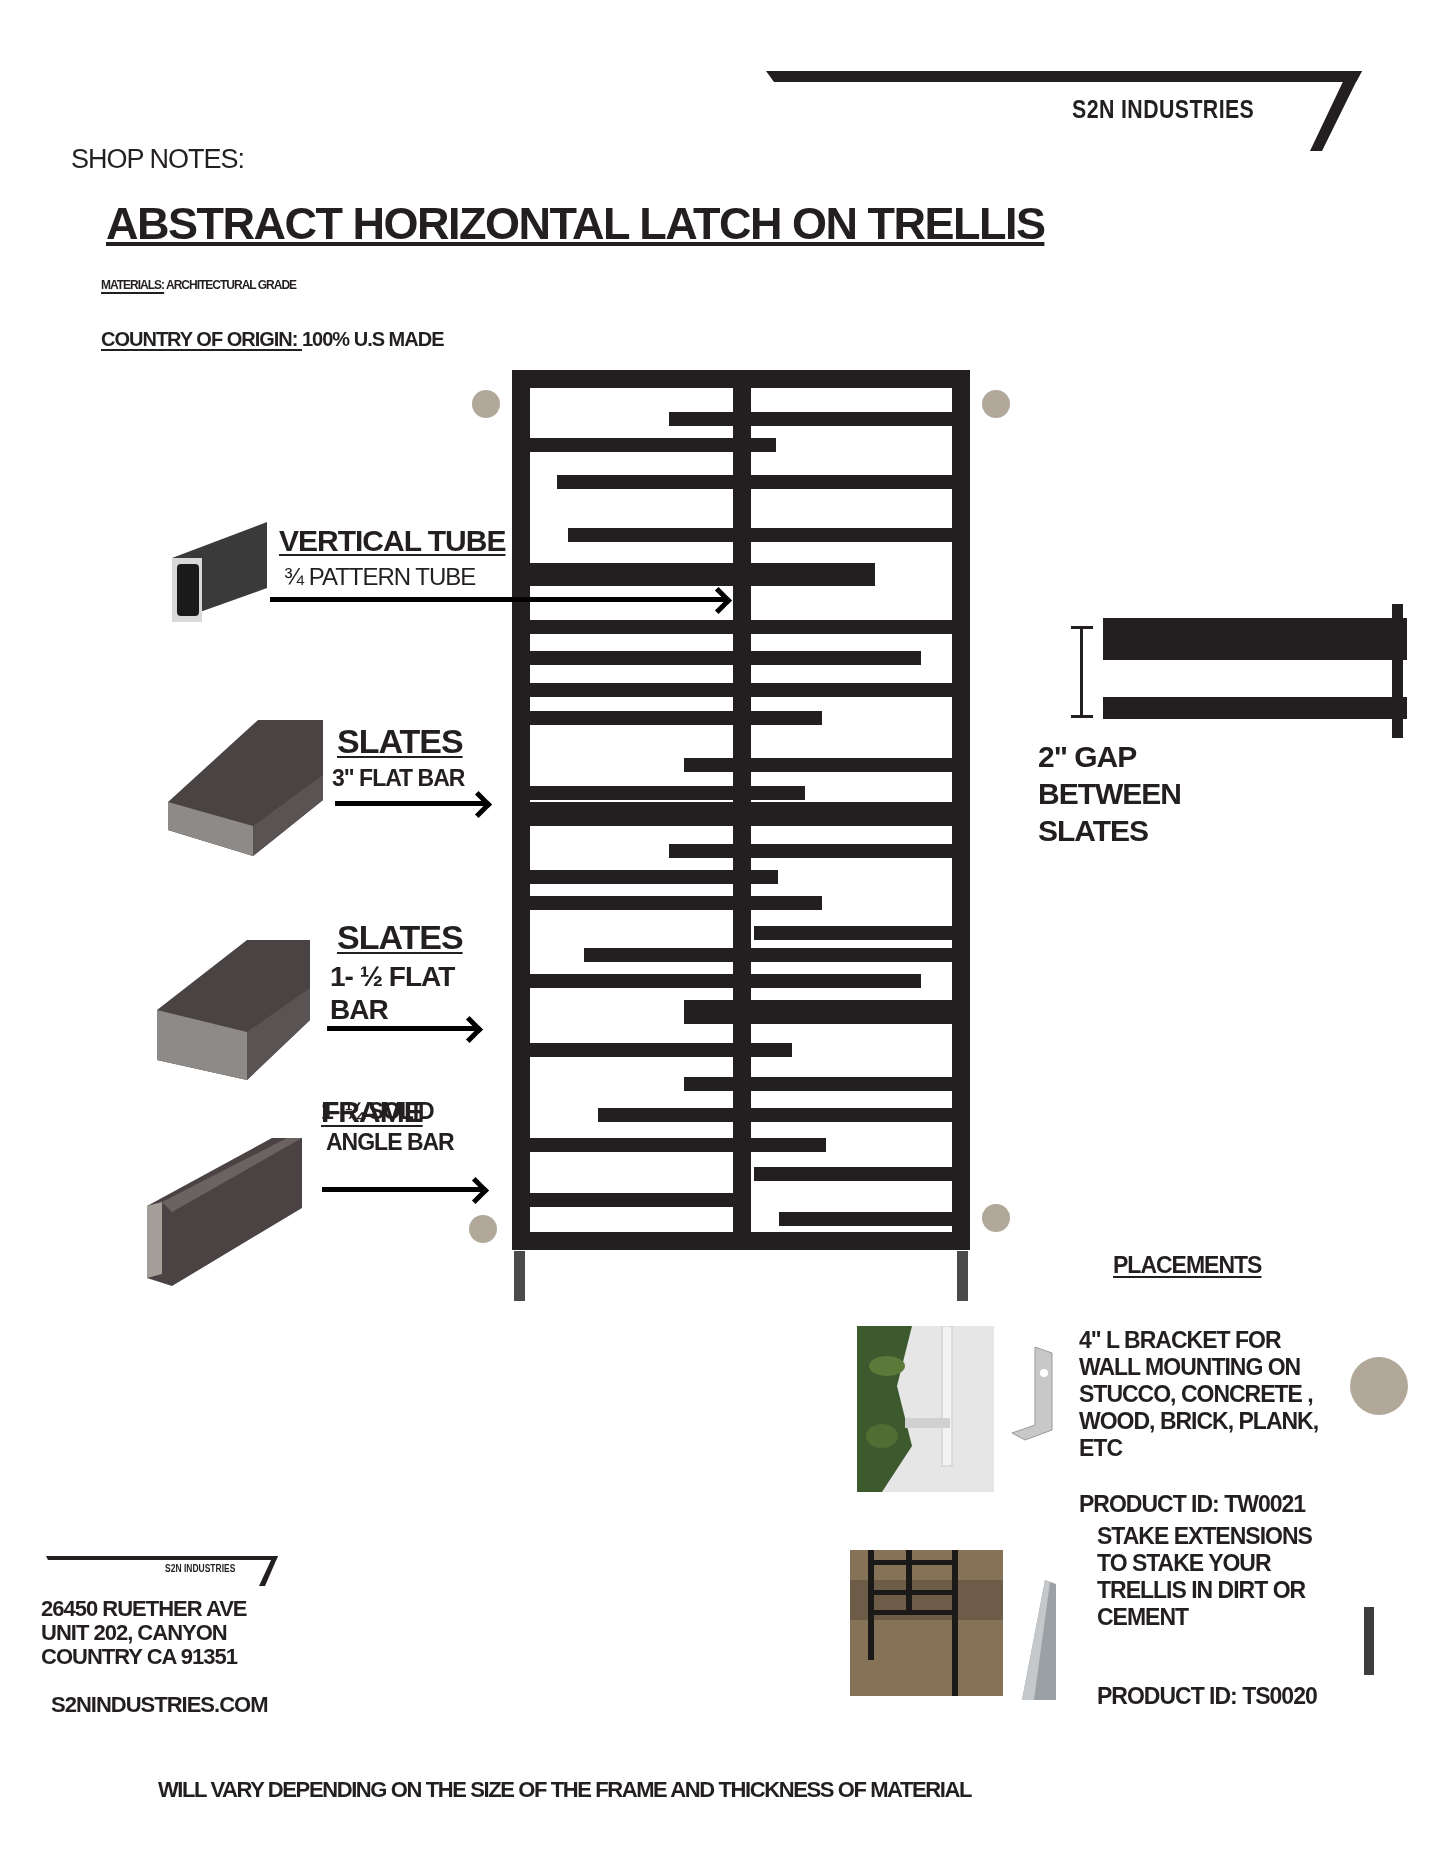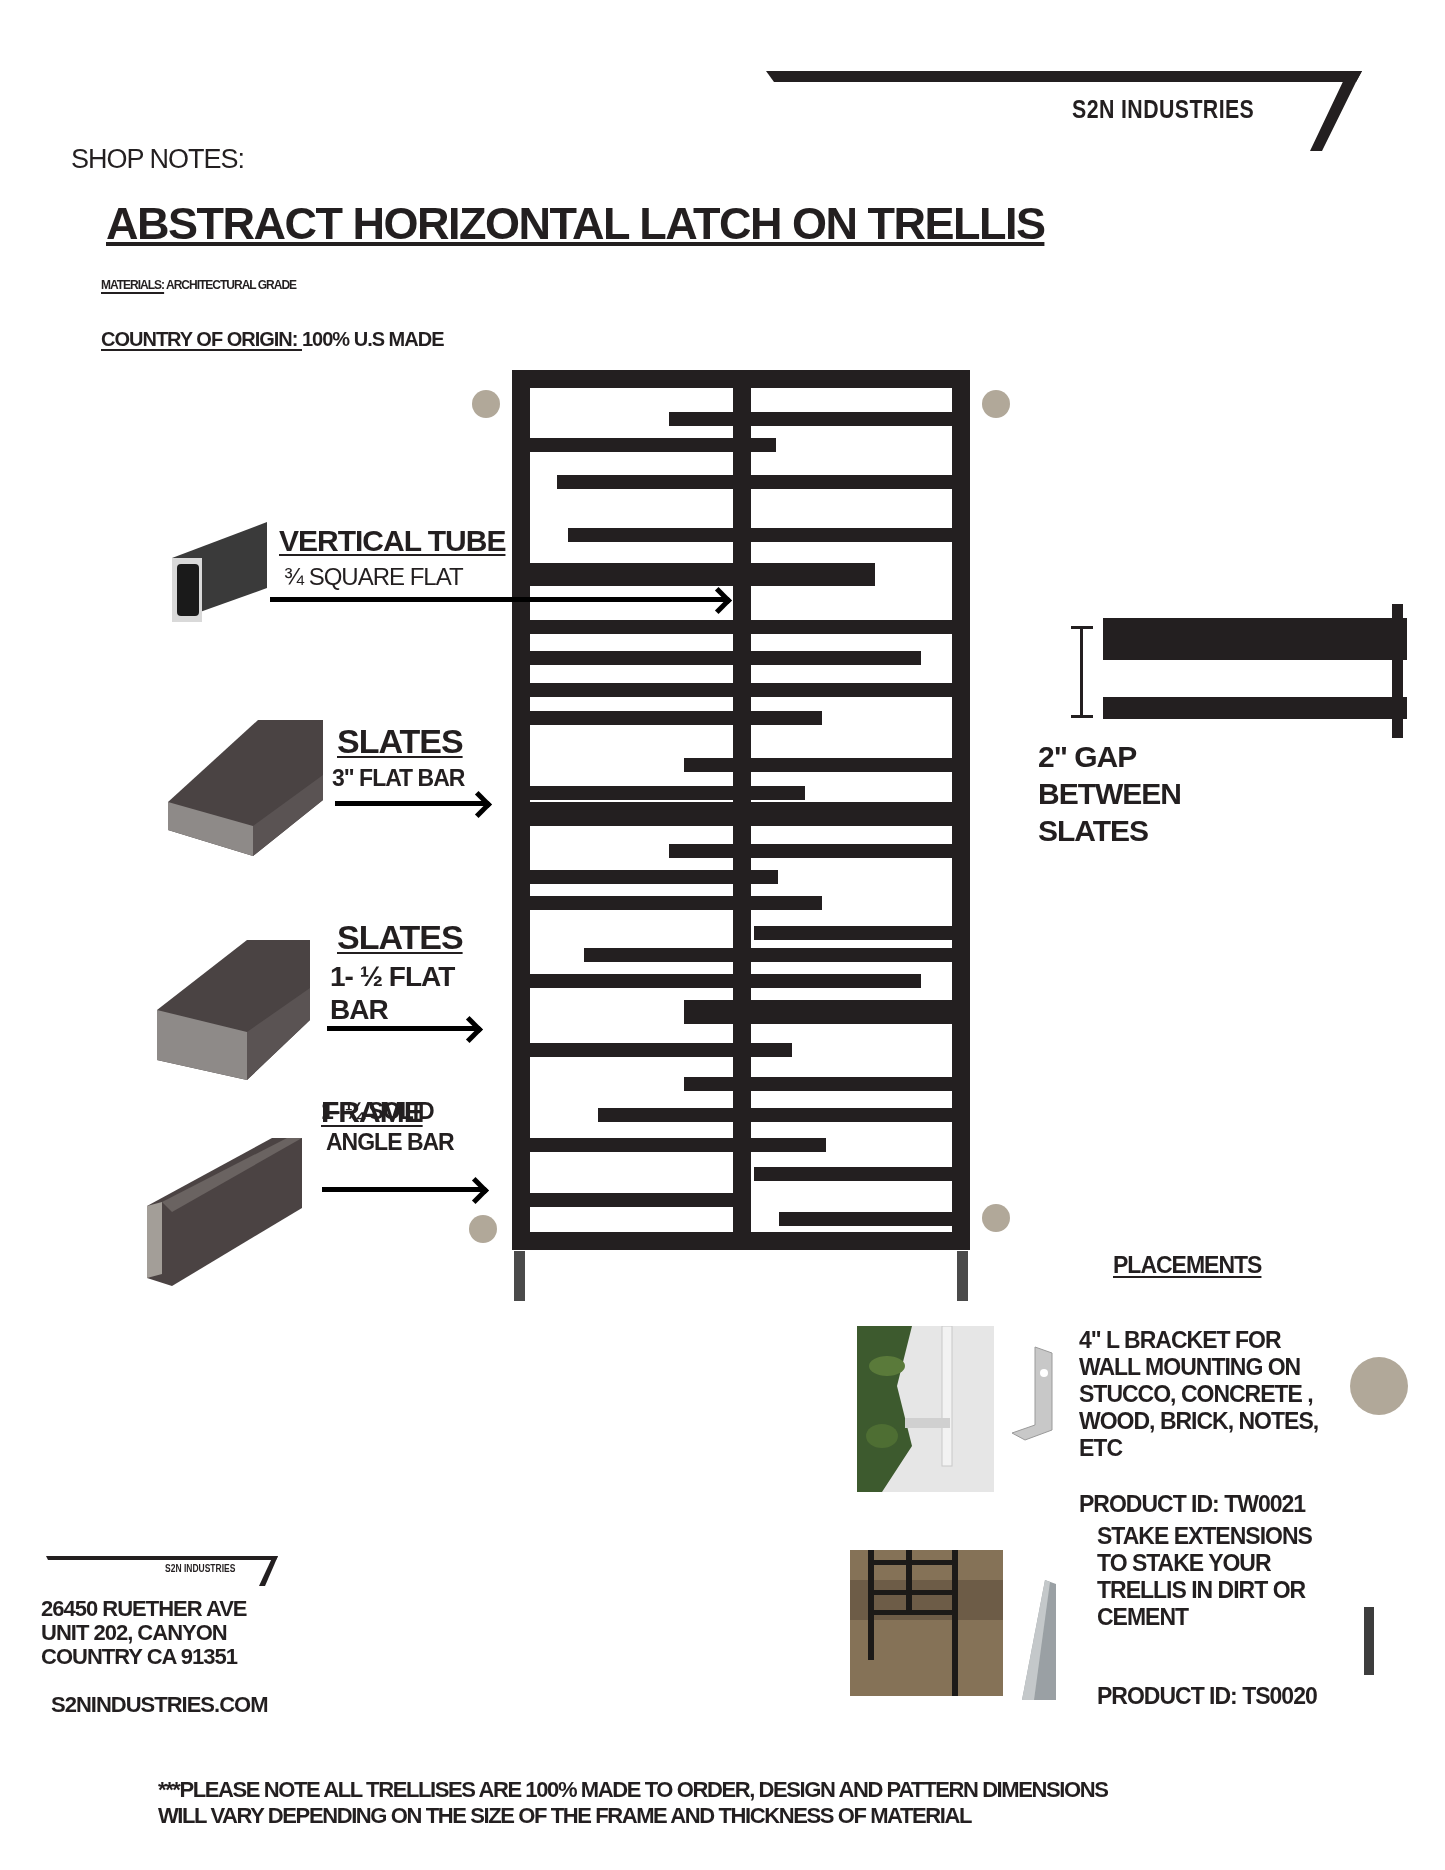--- a/index.html
+++ b/index.html
@@ -86,21 +86,21 @@
 <div class="dot" style="left:982px;top:1204px;width:28px;height:28px;"></div>
 
 <div class="photo" style="left:162px;top:518px;width:108px;height:104px;">
   <svg width="108" height="104">
     <polygon points="10,40 105,4 105,70 10,104" fill="#3a3a3a"></polygon>
     <polygon points="10,40 40,40 40,104 10,104" fill="#d9d9d9"></polygon>
     <rect x="15" y="46" width="22" height="52" rx="4" fill="#1a1a1a"></rect>
   </svg>
 </div>
 <div class="abs bold u tight" style="left:279px;top:524px;font-size:30px;text-decoration-thickness:2px;">VERTICAL TUBE</div>
-<div class="abs tight" style="left:284px;top:563px;font-size:24px;font-weight:500;">¾ SQUARE FLAT</div>
+<div class="abs tight" style="left:284px;top:563px;font-size:24px;font-weight:500;">¾ PATTERN TUBE</div>
 <div class="arrow-line" style="left:270px;top:597px;width:456px;"></div>
 <div class="arrow-head" style="left:709px;top:591px;"></div>
 
 <div class="photo" style="left:163px;top:720px;width:162px;height:136px;">
   <svg width="162" height="136">
     <polygon points="5,82 95,0 160,0 160,80 90,136 5,110" fill="#4a4343"></polygon>
     <polygon points="5,82 90,106 90,136 5,110" fill="#8e8a88"></polygon>
     <polygon points="90,106 160,55 160,80 90,136" fill="#5a5353"></polygon>
   </svg>
 </div>
@@ -168,21 +168,21 @@
   </svg>
 </div>
 <svg class="abs" style="left:1010px;top:1345px;" width="50" height="100">
   <polygon points="25,2 42,8 42,85 15,95 2,88 25,80" fill="#c8c8c8" stroke="#9a9a9a"></polygon>
   <circle cx="34" cy="28" r="4" fill="#fff"></circle>
 </svg>
 <div class="abs bold tight" style="left:1079px;top:1327px;font-size:23px;line-height:27px;">
   <div>4" L BRACKET FOR</div>
   <div>WALL MOUNTING ON</div>
   <div>STUCCO, CONCRETE ,</div>
-  <div>WOOD, BRICK, NOTES,</div>
+  <div>WOOD, BRICK, PLANK,</div>
   <div>ETC</div>
 </div>
 <div class="abs bold tight" style="left:1079px;top:1491px;font-size:23px;">PRODUCT ID: TW0021</div>
 <div class="dot" style="left:1350px;top:1357px;width:58px;height:58px;"></div>
 
 <div class="photo" style="left:850px;top:1550px;width:153px;height:146px;background:#7a6a52;">
   <svg width="153" height="146">
     <rect width="153" height="146" fill="#857257"></rect>
     <rect x="0" y="30" width="153" height="40" fill="#5e4f3c" opacity="0.6"></rect>
     <rect x="18" y="0" width="6" height="110" fill="#1c1a18"></rect>
@@ -214,15 +214,14 @@
   <div class="abs bold" style="left:165px;top:1563px;font-size:10px;transform:scaleX(0.85);transform-origin:left;">S2N INDUSTRIES</div>
 </div>
 <div class="abs bold tight" style="left:41px;top:1597px;font-size:22px;line-height:24px;">
   <div>26450 RUETHER AVE</div>
   <div>UNIT 202, CANYON</div>
   <div>COUNTRY CA 91351</div>
 </div>
 <div class="abs bold tight" style="left:51px;top:1692px;font-size:22px;">S2NINDUSTRIES.COM</div>
 
 <div class="abs bold" style="left:158px;top:1777px;font-size:22px;line-height:26px;letter-spacing:-1.4px;">
-  <div>***PLEASE NOTE ALL TRELLISES ARE 100% MADE TO ORDER, DESIGN AND PATTERN DIMENSIONS</div>
   <div>WILL VARY DEPENDING ON THE SIZE OF THE FRAME AND THICKNESS OF MATERIAL</div>
 </div>
 
 </body></html>

